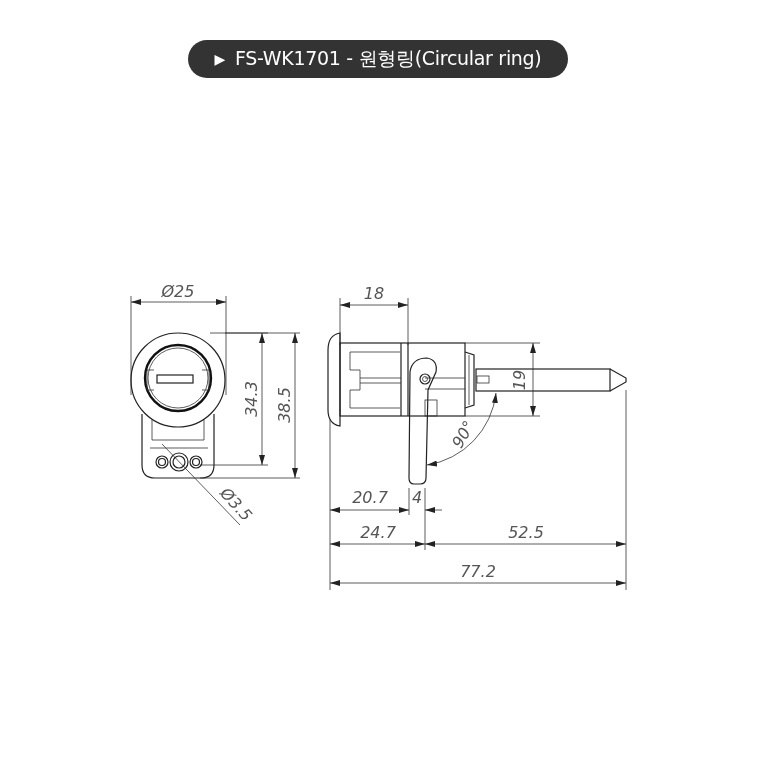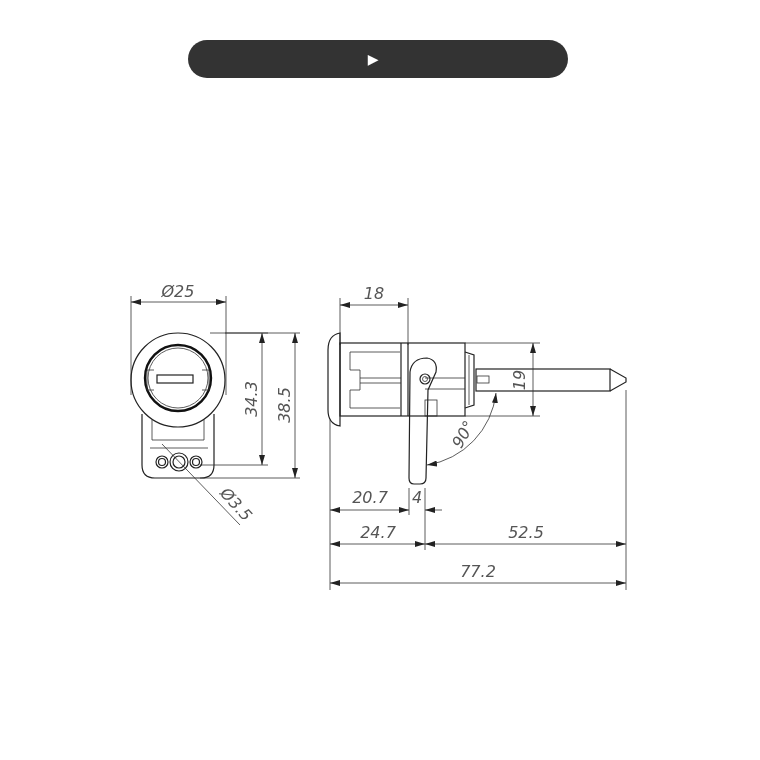--- a/index.html
+++ b/index.html
@@ -10,20 +10,21 @@
   .dim{font-family:"DejaVu Sans",sans-serif;font-style:italic;font-size:16px;fill:#555;}
   .ln{stroke:#222;fill:none;stroke-width:1.2;}
   .thin{stroke:#333;fill:none;stroke-width:0.8;}
   .thick{stroke:#111;fill:none;stroke-width:2.4;}
 </style>
 </head>
 <body>
 
 <div class="title-pill">
   <span class="tri">▶</span>
+  <span>FS-WK1701 - 원형링(Circular ring)</span>
 </div>
 
 <svg width="760" height="760" viewBox="0 0 760 760">
   <defs>
     <marker id="ar" markerWidth="10" markerHeight="6" refX="10" refY="3" orient="auto-start-reverse" markerUnits="userSpaceOnUse">
       <path d="M0,0 L10,3 L0,6 Z" fill="#222"></path>
     </marker>
   </defs>
 
   <g>

